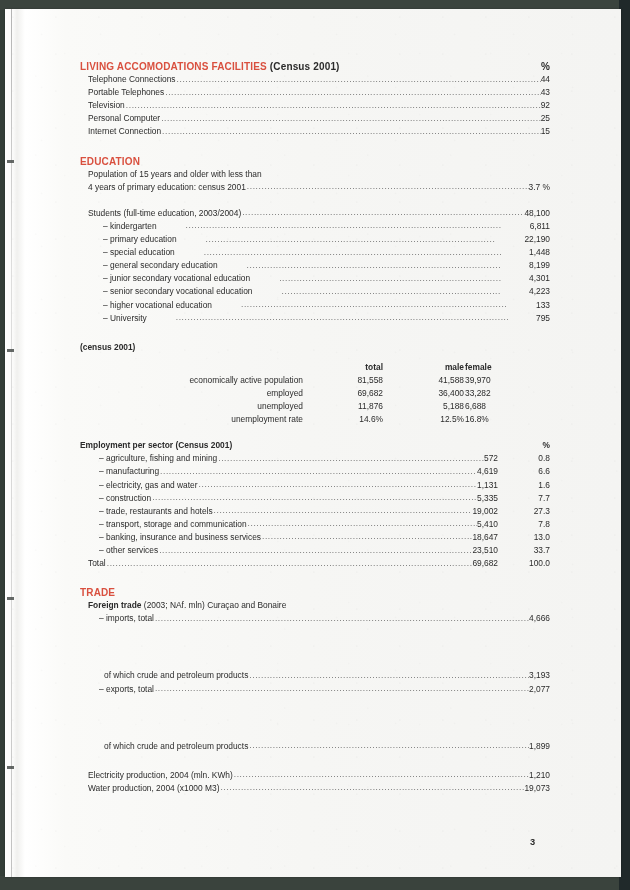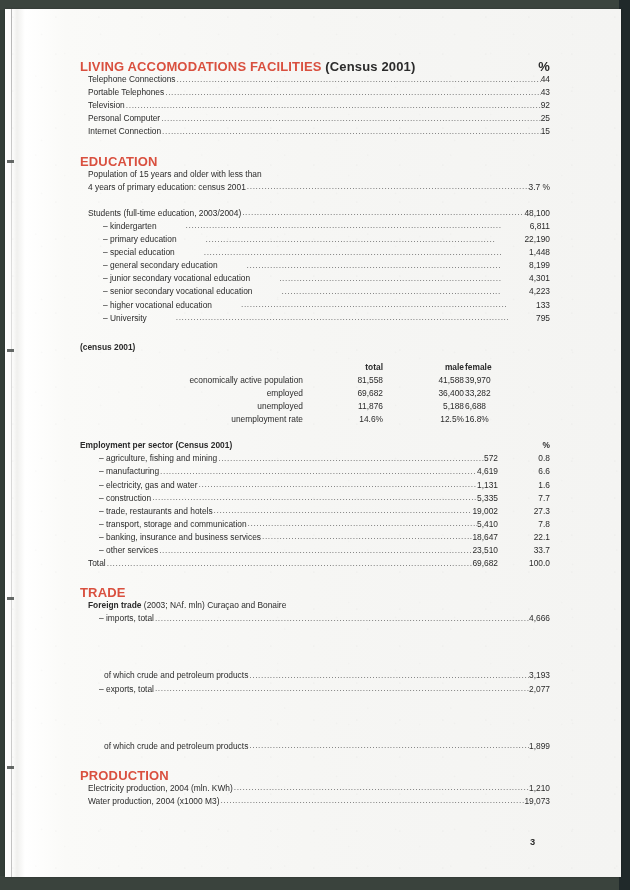--- a/index.html
+++ b/index.html
@@ -83,21 +83,21 @@
     top: 60px;
     width: 470px;
     color: #2b2b2b;
     font-size: 8.4px;
     line-height: 13.1px;
   }
 
   .sec-head {
     color: #d9503f;
     font-weight: bold;
-    font-size: 13px;
+    font-size: 10px;
     letter-spacing: 0.15px;
     margin: 0;
   }
   .sec-head .plain {
     color: #2b2b2b;
     font-weight: bold;
   }
   .sub-head {
     font-weight: bold;
     font-size: 8.4px;
@@ -362,21 +362,21 @@
     <div class="row i2">
       <div class="lbl">– transport, storage and communication</div>
       <div class="dots">........................................................................................................................................................................................................................</div>
       <div class="val">5,410</div>
       <div class="val pct-col">7.8</div>
     </div>
     <div class="row i2">
       <div class="lbl">– banking, insurance and business services</div>
       <div class="dots">........................................................................................................................................................................................................................</div>
       <div class="val">18,647</div>
-      <div class="val pct-col">22.1</div>
+      <div class="val pct-col">13.0</div>
     </div>
     <div class="row i2">
       <div class="lbl">– other services</div>
       <div class="dots">........................................................................................................................................................................................................................</div>
       <div class="val">23,510</div>
       <div class="val pct-col">33.7</div>
     </div>
     <div class="row i1">
       <div class="lbl">Total</div>
       <div class="dots">........................................................................................................................................................................................................................</div>
@@ -408,21 +408,20 @@
       <div class="val">2,077</div>
     </div>
     <div class="row i2b">
       <div class="lbl">of which crude and petroleum products</div>
       <div class="dots">........................................................................................................................................................................................................................</div>
       <div class="val">1,899</div>
     </div>
 
     <div class="gap16"></div>
 
-    <div class="sec-head">PRODUCTION</div>
     <div class="row i1">
       <div class="lbl">Electricity production, 2004 (mln. KWh)</div>
       <div class="dots">........................................................................................................................................................................................................................</div>
       <div class="val">1,210</div>
     </div>
     <div class="row i1">
       <div class="lbl">Water production, 2004 (x1000 M3)</div>
       <div class="dots">........................................................................................................................................................................................................................</div>
       <div class="val">19,073</div>
     </div>

